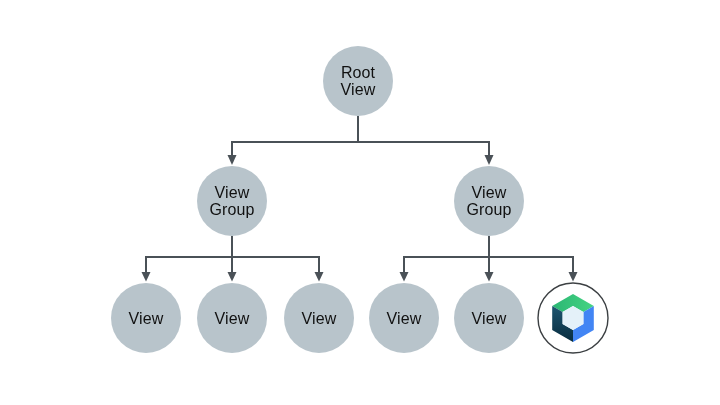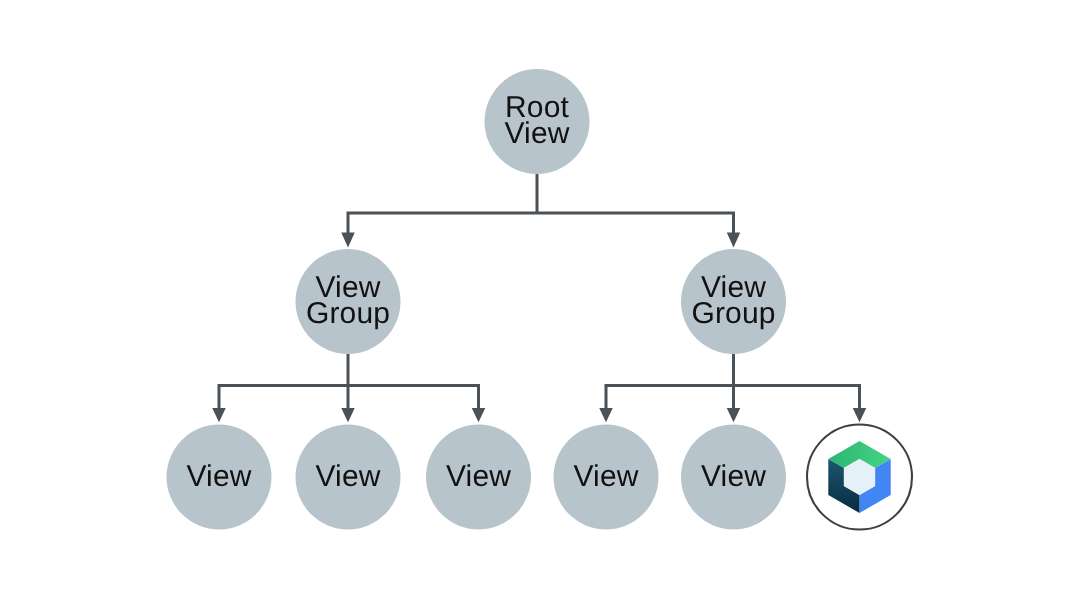--- a/index.html
+++ b/index.html
@@ -27,21 +27,21 @@
     width: 70px;
     height: 70px;
     border-radius: 50%;
     background: #b8c4cb;
     display: flex;
     flex-direction: column;
     align-items: center;
     justify-content: center;
     text-align: center;
     color: #111111;
-    font-size: 20px;
+    font-size: 16px;
     line-height: 17px;
     letter-spacing: 0.1px;
   }
   .badge {
     position: absolute;
     width: 72px;
     height: 72px;
   }
 </style>
 </head>

